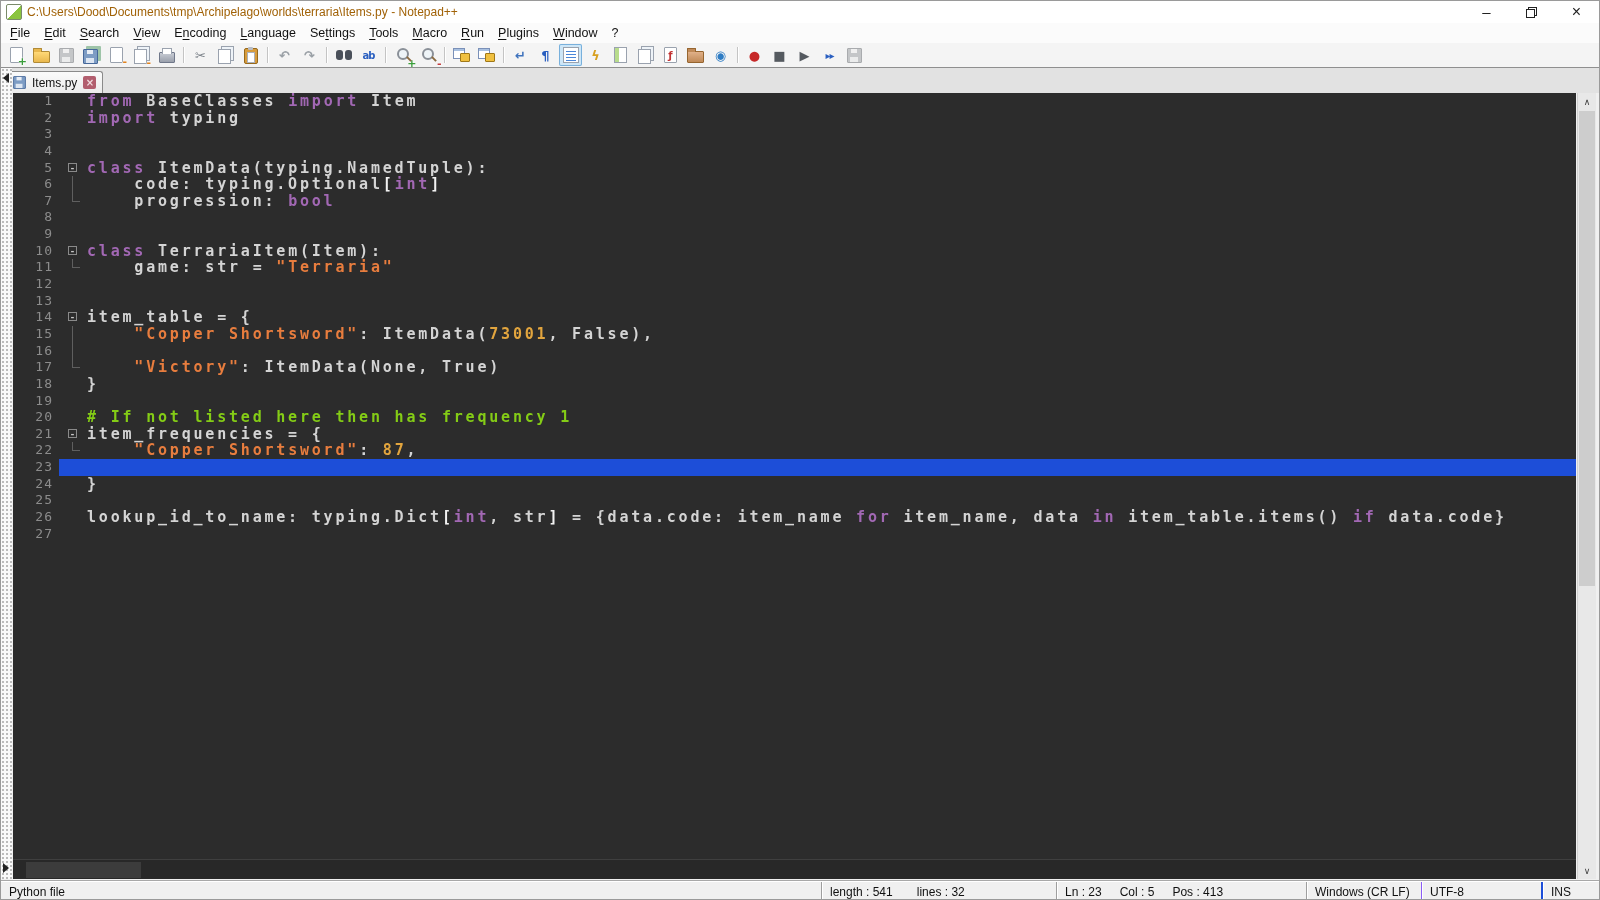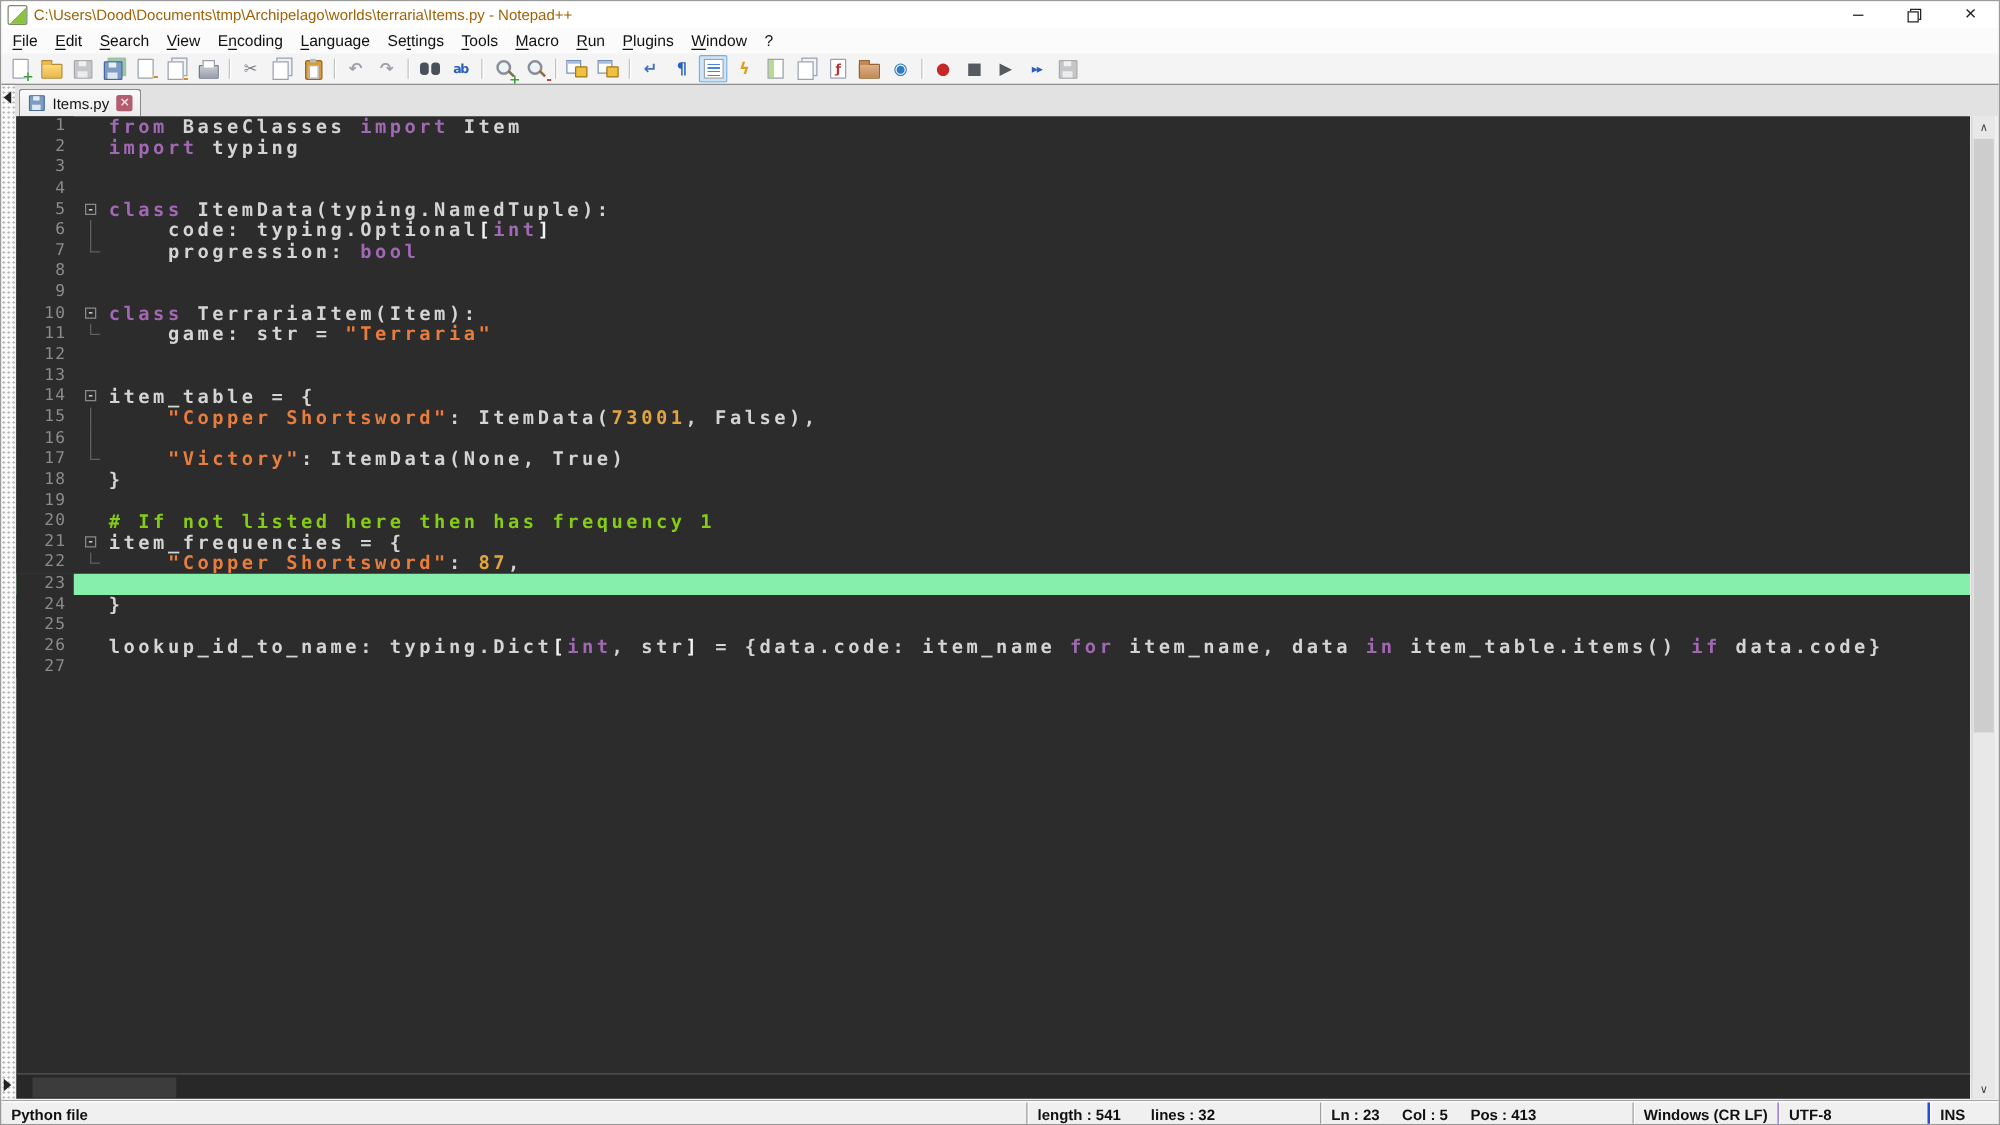--- a/index.html
+++ b/index.html
@@ -50,32 +50,32 @@
   .ic-zoom::after{content:"";position:absolute;left:12px;top:12px;width:6px;height:2px;background:#8a6a40;transform:rotate(45deg);}
   .ic-winpair{width:17px;height:14px;position:relative;}
   .ic-winpair::before{content:"";position:absolute;left:0;top:0;width:10px;height:9px;background:#fff;border:1px solid #7a90b8;box-shadow:inset 0 2px 0 #a8c0e0;}
   .ic-winpair::after{content:"";position:absolute;right:0;bottom:0;width:8px;height:7px;background:#f0c040;border:1px solid #a07818;border-radius:1px;}
   .ic-lines{width:14px;height:14px;background:#fff;border:1px solid #9aa2ae;position:relative;overflow:hidden;}
   .ic-lines::before{content:"";position:absolute;left:2px;top:3px;right:2px;height:10px;background:repeating-linear-gradient(to bottom,#4a86d8 0 1px,transparent 1px 3px);}
   .ic-map{width:11px;height:14px;background:linear-gradient(90deg,#b8dc8c 0 4px,#fff 4px);border:1px solid #9aa2ae;}
   .ic-badge{position:absolute;right:-5px;bottom:-6px;font:bold 11px "DejaVu Sans",sans-serif;text-shadow:0 0 2px #fff,0 0 2px #fff;}
   
   .tabbar{position:absolute;left:0;top:66px;width:100%;height:26px;background:#e2e2e2;border-top:1px solid #8f8f8f;box-sizing:border-box;}
-  .tab{position:absolute;left:14px;top:3px;height:22px;background:linear-gradient(#fafafa,#ececec);border:1px solid #8a8a8a;border-bottom:none;border-radius:3px 3px 0 0;display:flex;align-items:center;padding:0 6px;box-sizing:border-box;}
+  .tab{position:absolute;left:4px;top:3px;height:22px;background:linear-gradient(#fafafa,#ececec);border:1px solid #8a8a8a;border-bottom:none;border-radius:3px 3px 0 0;display:flex;align-items:center;padding:0 6px;box-sizing:border-box;}
   .tab-floppy{transform:scale(.85);margin-right:5px;}
   .tab-label{font-size:12px;color:#111;margin-right:6px;}
   .tab-close{width:13px;height:13px;background:#b25e6e;border-radius:2px;color:#f2dde0;font:bold 10px/13px "DejaVu Sans",sans-serif;text-align:center;}
   
   .left-strip{position:absolute;left:0;top:66px;width:11px;height:812px;background-color:#fafafa;background-image:radial-gradient(#bcbcbc 1px,transparent 1px);background-size:4px 4px;border-top:1px solid #8f8f8f;box-sizing:border-box;}
   .tri-top{position:absolute;left:2px;top:5px;width:0;height:0;border-top:5px solid transparent;border-bottom:5px solid transparent;border-right:6px solid #222;}
   .tri-bottom{position:absolute;left:2px;bottom:6px;width:0;height:0;border-top:5px solid transparent;border-bottom:5px solid transparent;border-left:6px solid #222;}
   
   .editor{position:absolute;left:12px;top:92px;width:1563px;height:766px;background:#2c2c2c;overflow:hidden;font:bold 15px/16.65px "DejaVu Sans Mono",monospace;letter-spacing:2.8px;}
   .code-line{height:16.65px;display:flex;white-space:pre;}
-  .code-line.cur{background:#86efac;}
+  .code-line.cur{background:#1d4ed8;}
   .ln{flex:0 0 40px;text-align:right;padding-right:6px;color:#8c8c8c;font-weight:normal;font-size:13px;letter-spacing:1px;background:#2c2c2c;}
   .fold{flex:0 0 28px;position:relative;}
   .fold-box{position:absolute;left:9px;top:3px;width:9px;height:9px;border:1px solid #8a8a8a;background:#2c2c2c;color:#c8c8c8;font:bold 9px/8px "DejaVu Sans Mono",monospace;text-align:center;letter-spacing:0;box-sizing:border-box;}
   .fold-mid{position:absolute;left:13px;top:0;bottom:0;border-left:1px solid #5f5f5f;}
   .fold-endline{position:absolute;left:13px;top:0;height:8px;width:7px;border-left:1px solid #5f5f5f;border-bottom:1px solid #5f5f5f;}
   .codetext{color:#d4d4d4;}
   .c-def{color:#d4d4d4;}
   .c-kw{color:#a268b4;}
   .c-str{color:#e87d3e;}
   .c-num{color:#e2a53e;}
@@ -84,21 +84,21 @@
   
   .vscroll{position:absolute;left:1576px;top:92px;width:19px;height:786px;background:#e8e8e8;border-left:1px solid #d0d0d0;box-sizing:border-box;}
   .vs-btn{position:absolute;left:0;width:100%;height:17px;display:flex;align-items:center;justify-content:center;font-size:9px;color:#404040;background:#e8e8e8;}
   .vs-up{top:0;}
   .vs-down{bottom:0;}
   .vs-thumb{position:absolute;left:1px;right:1px;top:18px;height:475px;background:#cdcdcd;}
   .hscroll{position:absolute;left:12px;top:858px;width:1563px;height:20px;background:#282828;border-top:1px solid #3f3f3f;box-sizing:border-box;}
   .hs-thumb{position:absolute;left:13px;top:2px;width:115px;height:16px;background:#3c3c3c;}
   
   .statusbar{position:absolute;left:0;top:880px;width:100%;height:20px;background:#f0f0f0;border-top:1px solid #ffffff;box-shadow:0 -1px 0 #a8a8a8;display:flex;align-items:center;font-size:12px;color:#111;box-sizing:border-box;}
-  .sb-sec{height:100%;display:flex;align-items:center;padding:0 8px;box-sizing:border-box;white-space:pre;font-weight:bold;}
+  .sb-sec{height:100%;display:flex;align-items:center;padding:0 8px;box-sizing:border-box;white-space:pre;}
   .sb-doctype{flex:0 0 820px;}
   .sb-size{flex:0 0 235px;border-left:1px solid #9e9e9e;box-shadow:inset 1px 0 0 #ffffff;}
   .sb-pos{flex:0 0 250px;border-left:1px solid #9e9e9e;box-shadow:inset 1px 0 0 #ffffff;}
   .sb-eol{flex:0 0 115px;border-left:1px solid #9e9e9e;box-shadow:inset 1px 0 0 #ffffff;}
   .sb-enc{flex:0 0 120px;border-left:1px solid #8b5cf6;box-shadow:inset 1px 0 0 #ffffff;}
   .sb-ins{flex:1 1 auto;border-left:2px solid #1d4ed8;box-shadow:inset 1px 0 0 #ffffff;}
   .sb-gap24{display:inline-block;width:24px;}
   .sb-gap18{display:inline-block;width:18px;}
 </style>
 </head>

